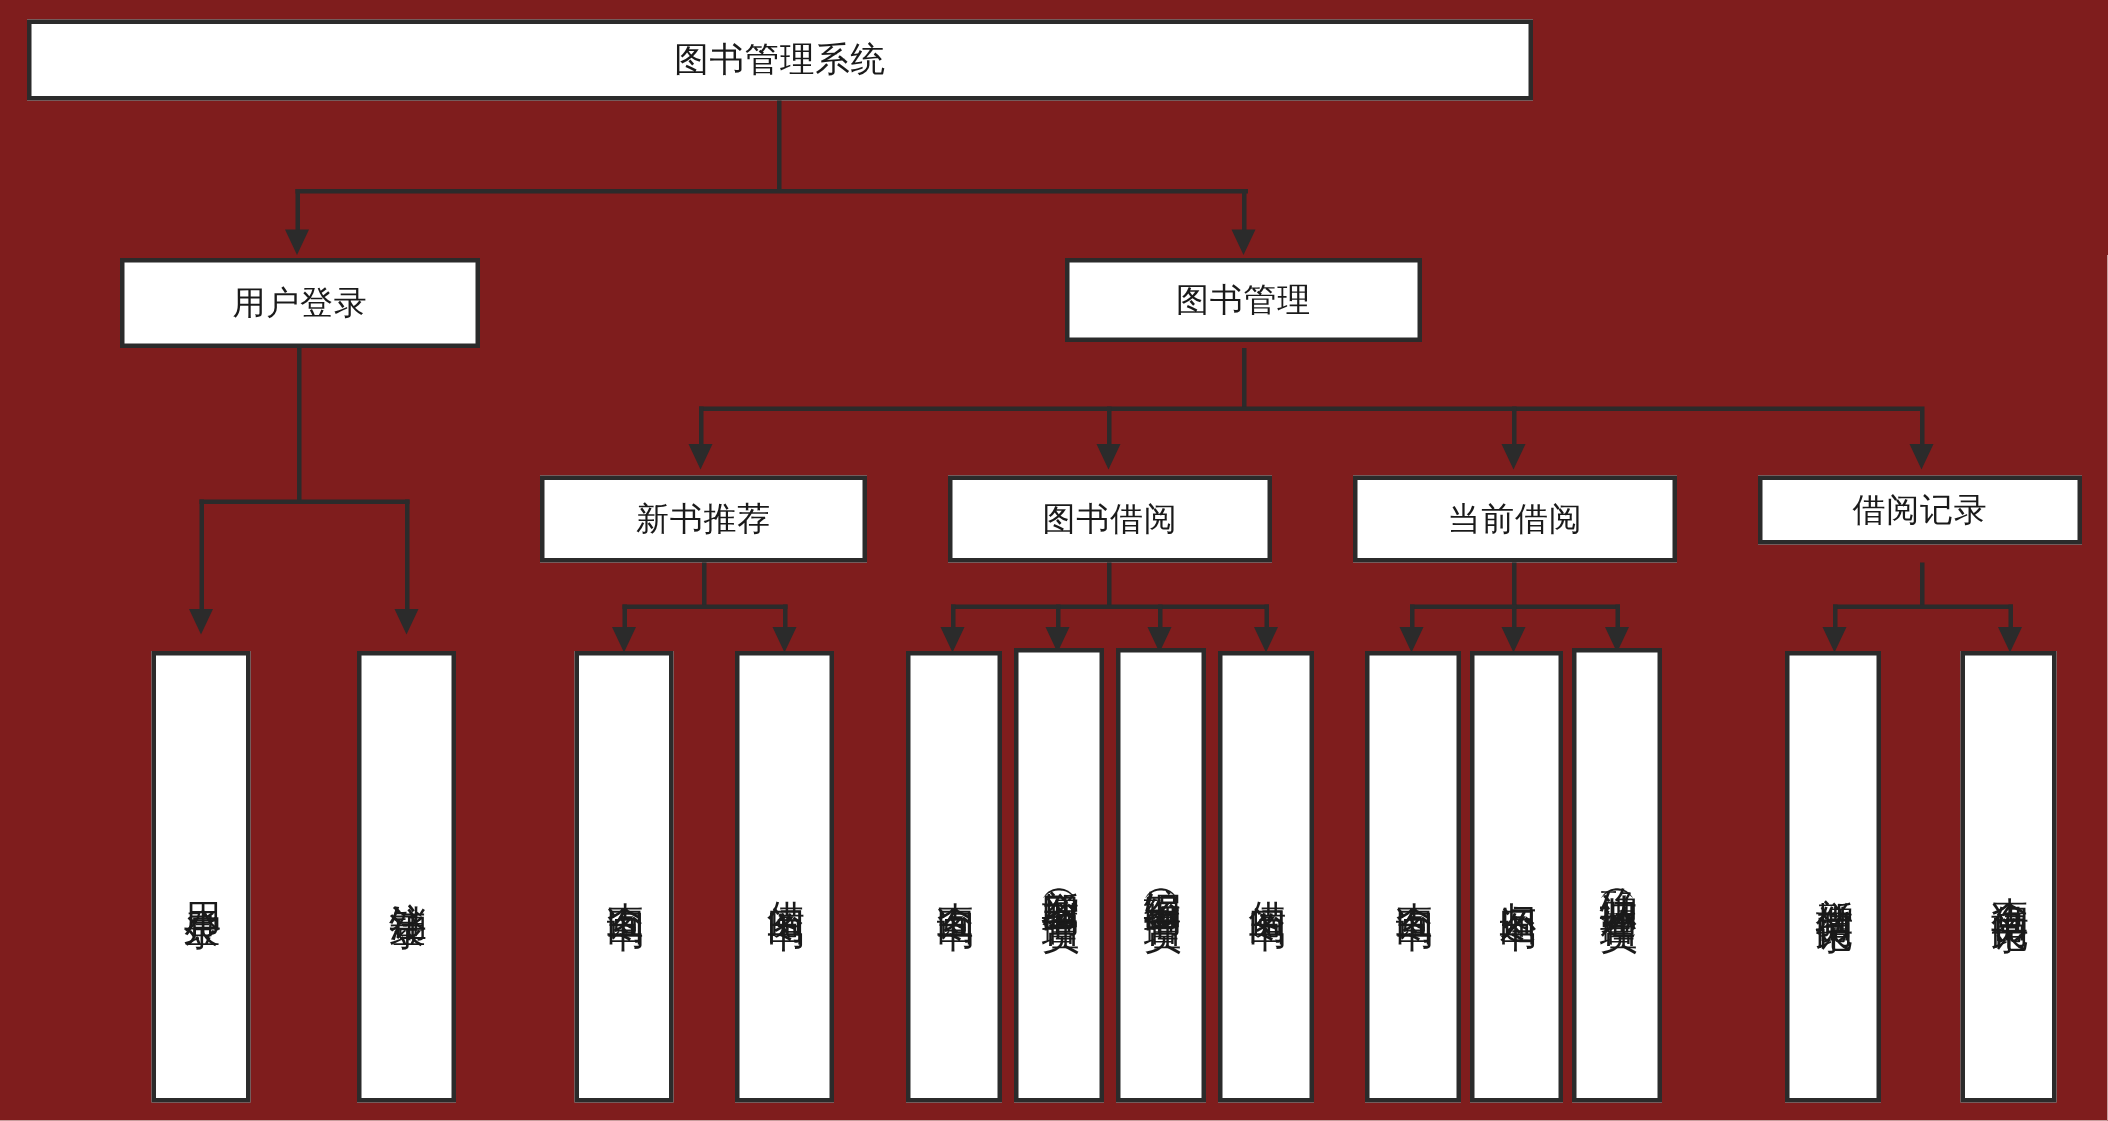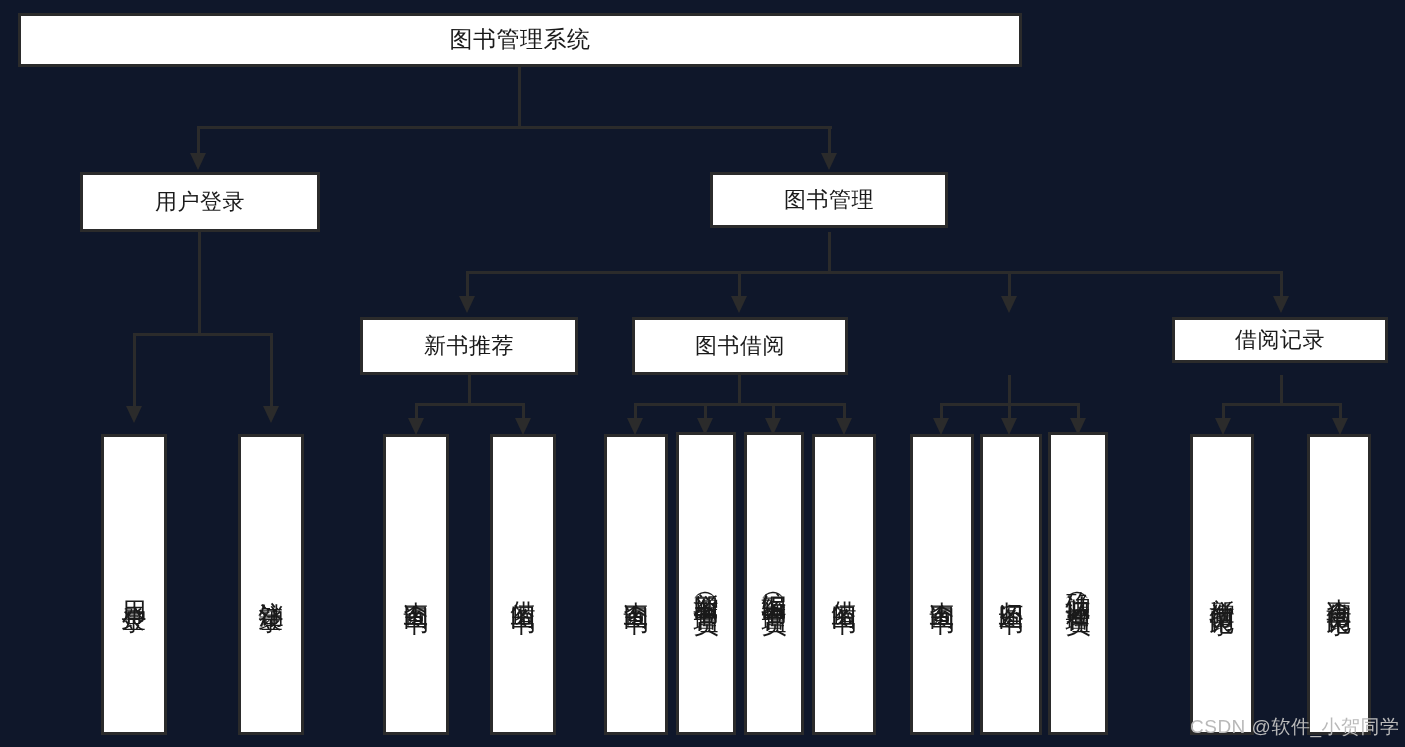--- a/index.html
+++ b/index.html
@@ -4,21 +4,21 @@
 <style>
   html,body{margin:0;padding:0;background:#ffffff;}
   body{
     font-family:"Liberation Sans","DejaVu Sans",sans-serif;
     -webkit-font-smoothing:antialiased;
   }
   #canvas{
     position:relative;
     width:1405px;
     height:747px;
-    background:#0f172a;
+    background:#7f1d1d;
     overflow:hidden;
   }
   
   .node{
     position:absolute;
     box-sizing:border-box;
     background:#ffffff;
     border:3px solid #2b2b2b;
     display:flex;
     align-items:center;
@@ -118,20 +118,23 @@
   <div class="arw" style="left:1001px;top:296px;"></div>
   <div class="ln vl" style="left:1280px;top:271px;height:26px;"></div>
   <div class="arw" style="left:1273px;top:296px;"></div>
 
   <div class="node h" style="left:360px;top:317px;width:218px;height:58px;">
     <span class="lbl">新书推荐</span>
   </div>
   <div class="node h" style="left:632px;top:317px;width:216px;height:58px;">
     <span class="lbl">图书借阅</span>
   </div>
+  <div class="node h" style="left:902px;top:317px;width:216px;height:58px;">
+    <span class="lbl">当前借阅</span>
+  </div>
   <div class="node h" style="left:1172px;top:317px;width:216px;height:46px;">
     <span class="lbl">借阅记录</span>
   </div>
 
   <div class="ln vl" style="left:468px;top:375px;height:30px;"></div>
   <div class="ln hl" style="left:415px;top:403px;width:110px;"></div>
   <div class="ln vl" style="left:415px;top:403px;height:16px;"></div>
   <div class="arw" style="left:408px;top:418px;"></div>
   <div class="ln vl" style="left:522px;top:403px;height:16px;"></div>
   <div class="arw" style="left:515px;top:418px;"></div>
@@ -200,15 +203,14 @@
     <span class="lbl">确认归还（管理员）</span>
   </div>
 
   <div class="node v" style="left:1190px;top:434px;width:64px;height:301px;">
     <span class="lbl">新增借阅记录</span>
   </div>
   <div class="node v" style="left:1307px;top:434px;width:64px;height:301px;">
     <span class="lbl">查询借阅记录</span>
   </div>
 
-  <div id="watermark" style="left:1190px;top:714px;">CSDN @软件_小贺同学</div>
 
 </div>
 
 </body></html>

